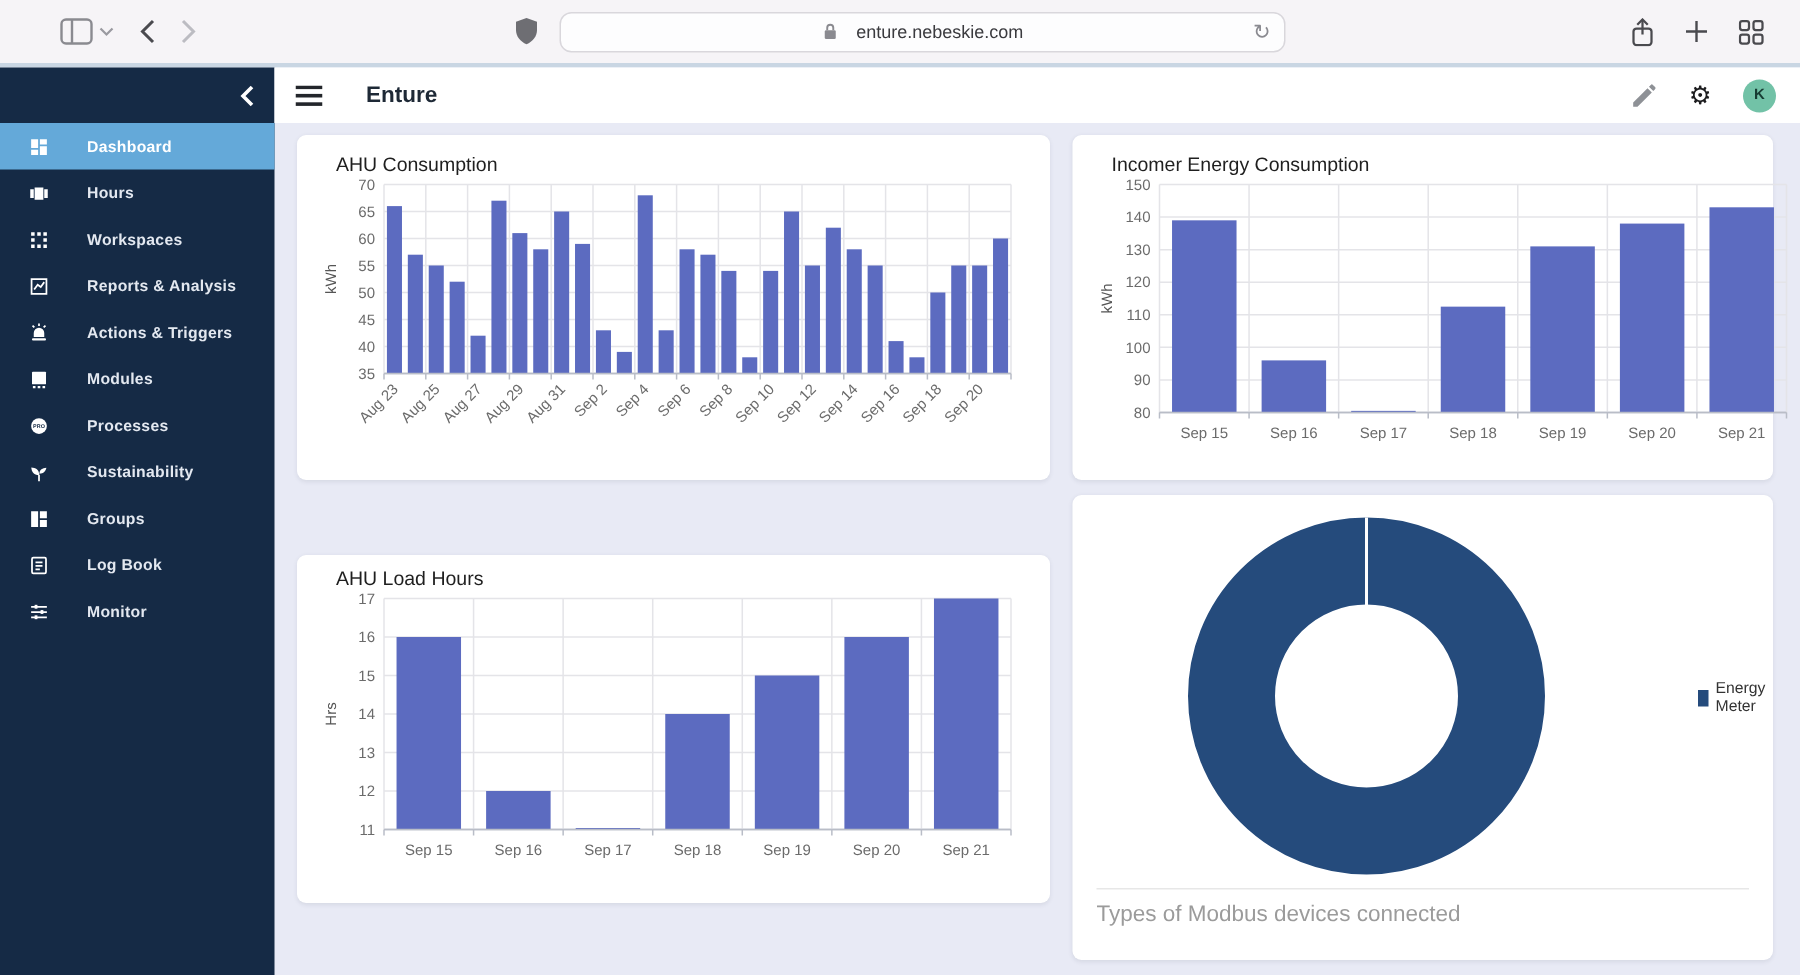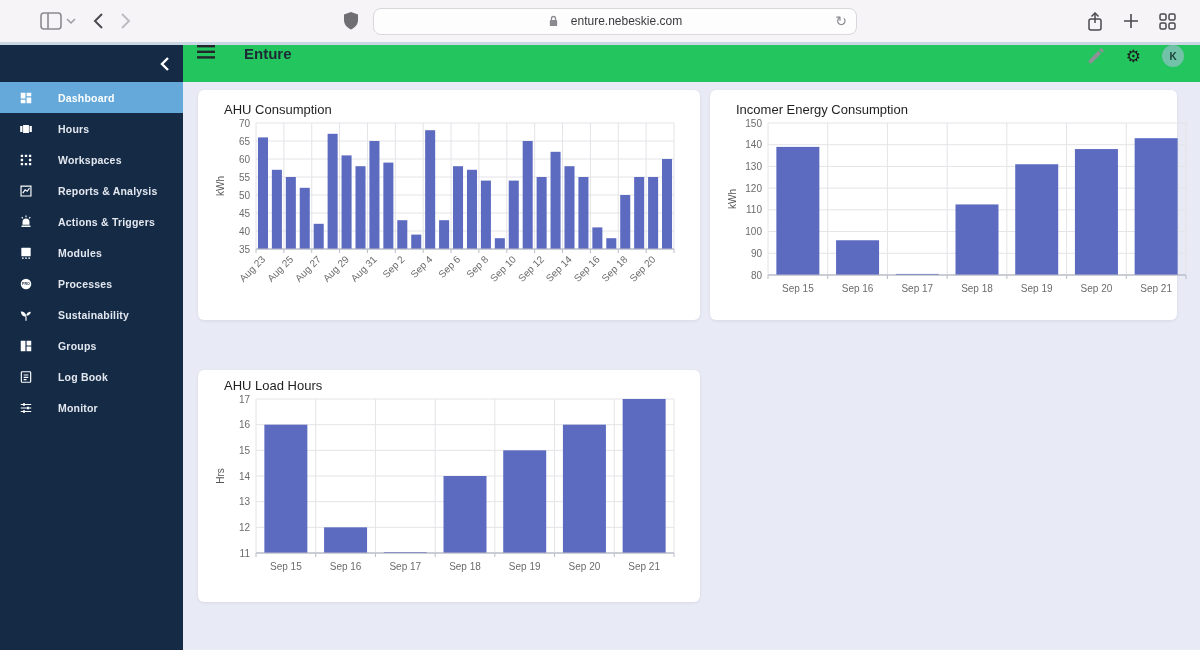--- a/index.html
+++ b/index.html
@@ -34,34 +34,34 @@
   .app { display:flex; height:605px; }
   .sidebar { width:183px; flex-shrink:0; background:#152a45; }
   .sidebar-top { height:37px; display:flex; align-items:center; justify-content:flex-end; padding-right:13px; }
   .nav-item { height:31px; display:flex; align-items:center; padding-left:19px; cursor:pointer; }
   .nav-item.active { background:#64a9d9; }
   .nav-label { margin-left:25px; font-size:10.5px; font-weight:700; color:#e3e8f0; letter-spacing:.2px; }
   .nav-item.active .nav-label { color:#ffffff; }
 
   .main { flex:1; display:flex; flex-direction:column; min-width:0; }
   .app-header {
-    height:37px; background:#22c55e; display:flex; align-items:flex-start;
+    height:37px; background:#ffffff; display:flex; align-items:center;
     padding:0 16px 0 14px;
   }
   .app-title { margin-left:29px; font-size:15px; font-weight:700; color:#1e2936; }
   .header-right { margin-left:auto; display:flex; align-items:center; gap:21px; }
   .gear-glyph { font-size:17px; color:#1c1c1e; line-height:1; }
   .avatar {
     width:22px; height:22px; border-radius:50%; background:#72c2a7;
     display:flex; align-items:center; justify-content:center;
     font-size:10px; font-weight:700; color:#173c33;
   }
 
   
-  .content { flex:1; display:flex; gap:10px; padding:8px 16px 0 15px; }
+  .content { flex:1; display:flex; gap:15px; padding:8px 16px 0 15px; }
   .col { display:flex; flex-direction:column; }
   .col-l { width:502px; }
   .col-r { width:467px; }
   .card { background:#fff; border-radius:6px; box-shadow:0 1px 3px rgba(60,64,90,.10); }
   .card-c1 { height:230px; padding:10px 14px; }
   .card-c2 { height:230px; padding:10px 14px; }
   .card-c3 { height:232px; margin-top:50px; padding:6px 14px; }
   .card-c4 { height:310px; margin-top:10px; position:relative; padding:8px 14px; }
   .chart-title { font-size:13px; color:#1f1f1f; margin:2px 0 0 12px; }
   svg text { font-family:"Liberation Sans", sans-serif; }
@@ -438,16 +438,28 @@
               <text x="133.57142857142856" y="175" text-anchor="middle" font-size="10" fill="#6b6b6b">Sep 16</text>
               <text x="193.28571428571428" y="175" text-anchor="middle" font-size="10" fill="#6b6b6b">Sep 17</text>
               <text x="253" y="175" text-anchor="middle" font-size="10" fill="#6b6b6b">Sep 18</text>
               <text x="312.7142857142857" y="175" text-anchor="middle" font-size="10" fill="#6b6b6b">Sep 19</text>
               <text x="372.42857142857144" y="175" text-anchor="middle" font-size="10" fill="#6b6b6b">Sep 20</text>
               <text x="432.14285714285717" y="175" text-anchor="middle" font-size="10" fill="#6b6b6b">Sep 21</text>
               <line x1="44" y1="158" x2="462" y2="158" stroke="#b9bdc7"></line>
               <text text-anchor="middle" font-size="10" fill="#555" transform="translate(12,82) rotate(-90)">kWh</text>
             </svg>
         </div>
+        <div class="card card-c4">
+          <svg width="470" height="250">
+              <circle cx="182" cy="126" r="90" fill="none" stroke="#254b7c" stroke-width="58"></circle>
+              <line x1="182" y1="7" x2="182" y2="66" stroke="#ffffff" stroke-width="2"></line>
+            </svg>
+          <div class="legend">
+            <span class="legend-swatch"></span>
+            <span class="legend-label">Energy Meter</span>
+          </div>
+          <div class="donut-divider"></div>
+          <div class="donut-caption">Types of Modbus devices connected</div>
+        </div>
       </div>
     </div>
   </div>
 </div>
 
 </body></html>

